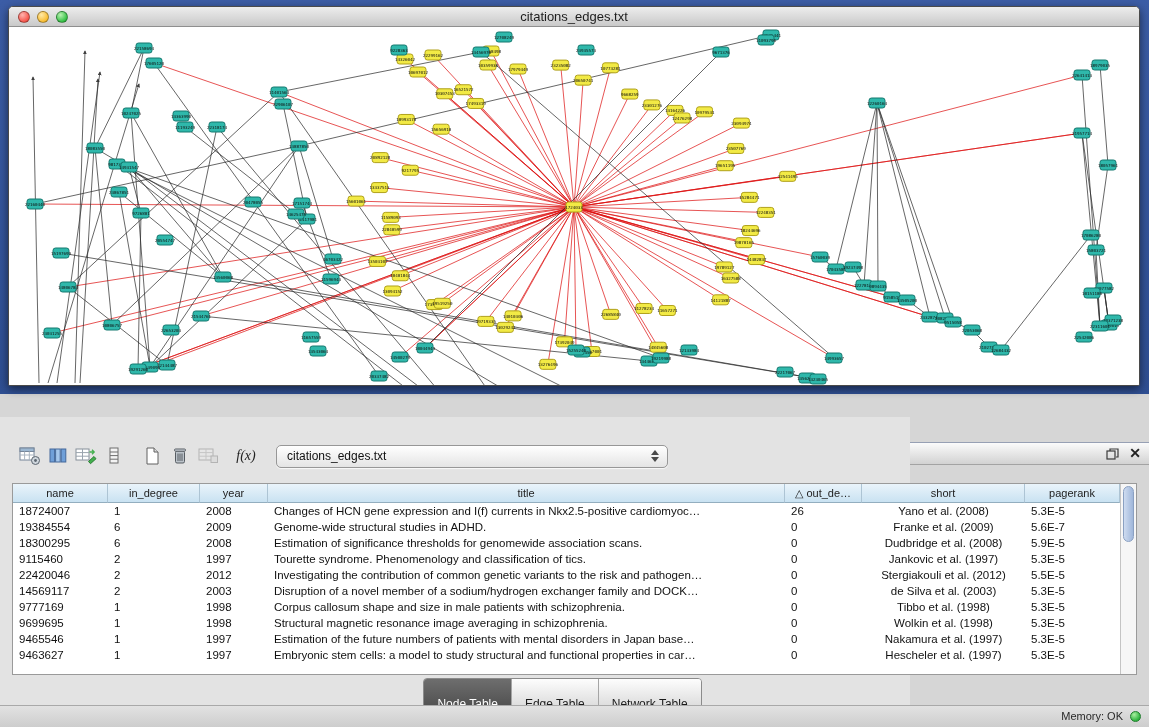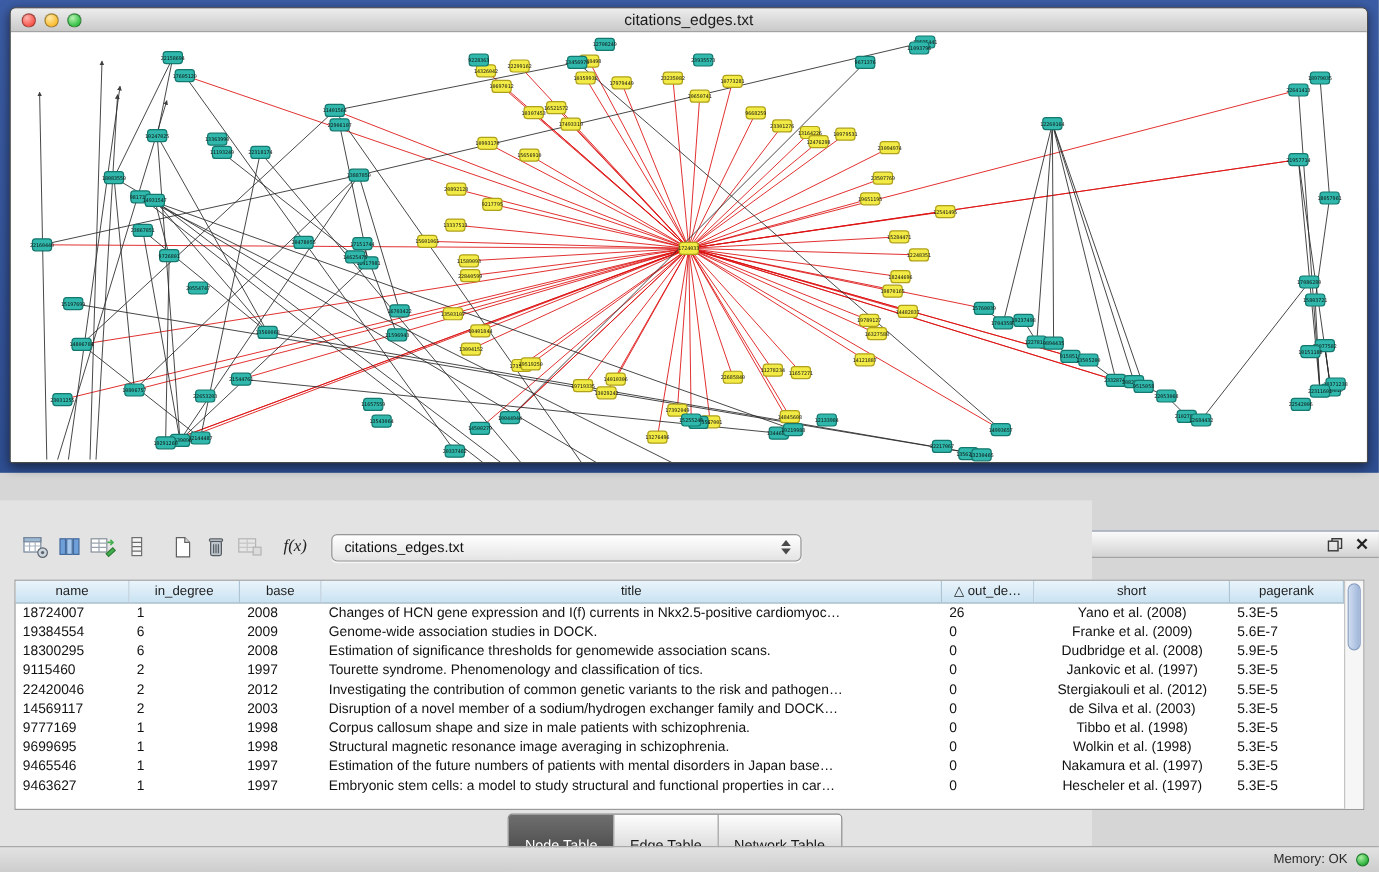--- a/index.html
+++ b/index.html
@@ -882,41 +882,41 @@
           <i class="dn"></i>
         </span>
     </div>
   </div>
 
   <div class="table-area">
     <div class="table-main">
       <div class="thead-row" id="thead">
           <div class="hcell c0">name</div>
           <div class="hcell c1">in_degree</div>
-          <div class="hcell c2">base</div>
+          <div class="hcell c2">year</div>
           <div class="hcell c3">title</div>
           <div class="hcell c4">△ out_de…</div>
           <div class="hcell c5">short</div>
           <div class="hcell c6">pagerank</div>
         </div>
       <div id="tbody">
           <div class="trow">
             <div class="cell c0">18724007</div>
             <div class="cell c1">1</div>
             <div class="cell c2">2008</div>
             <div class="cell c3">Changes of HCN gene expression and I(f) currents in Nkx2.5-positive cardiomyoc…</div>
             <div class="cell c4">26</div>
             <div class="cell c5">Yano et al. (2008)</div>
             <div class="cell c6">5.3E-5</div>
           </div>
           <div class="trow">
             <div class="cell c0">19384554</div>
             <div class="cell c1">6</div>
             <div class="cell c2">2009</div>
-            <div class="cell c3">Genome-wide association studies in DOCK.</div>
+            <div class="cell c3">Genome-wide structural studies in ADHD.</div>
             <div class="cell c4">0</div>
             <div class="cell c5">Franke et al. (2009)</div>
             <div class="cell c6">5.6E-7</div>
           </div>
           <div class="trow">
             <div class="cell c0">18300295</div>
             <div class="cell c1">6</div>
             <div class="cell c2">2008</div>
             <div class="cell c3">Estimation of significance thresholds for genomewide association scans.</div>
             <div class="cell c4">0</div>

